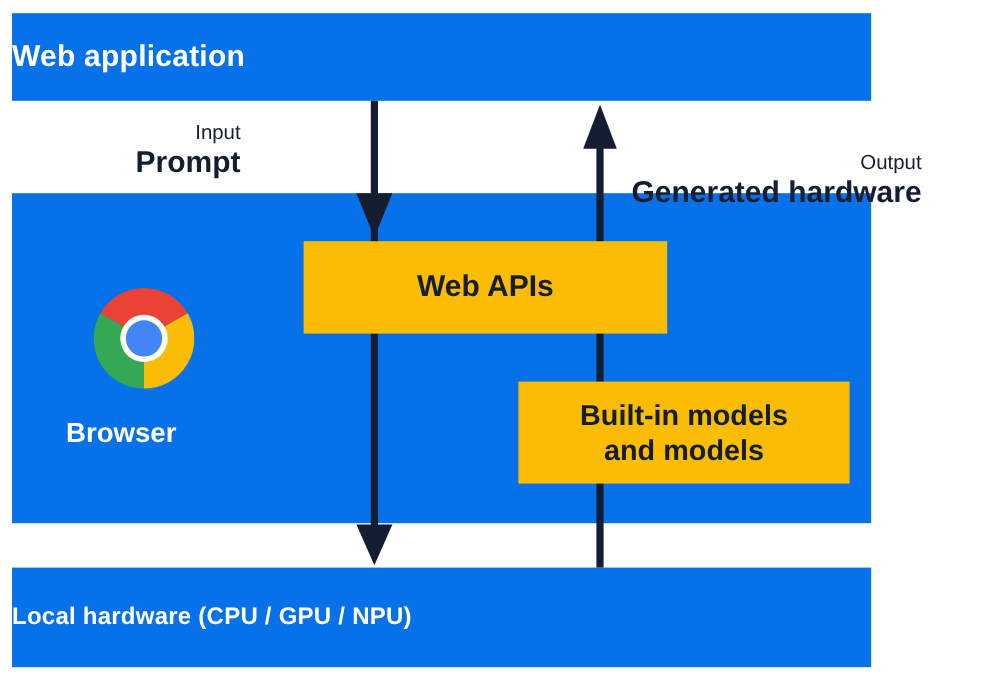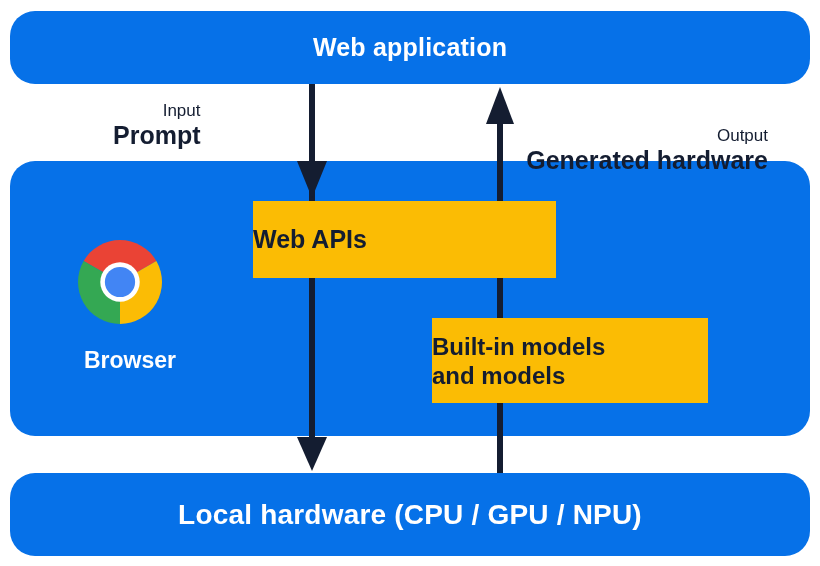--- a/index.html
+++ b/index.html
@@ -20,38 +20,36 @@
   .canvas{
     position:relative;
     width:820px;
     height:566px;
     background:#ffffff;
     overflow:hidden;
   }
   .bar{
     position:absolute;
     left:10px;
-    width:800px;
+    width:716px;
     background:var(--blue);
     display:flex;
     align-items:center;
-    justify-content:center;
     z-index:1;
-    border-radius:25px;
   }
   .bar-top{top:11px;height:73px;}
   .bar-middle{top:161px;height:275px;}
   .bar-bottom{top:473px;height:83px;}
   .bar-title{
     color:var(--white);
     font-weight:bold;
     font-size:25px;
     letter-spacing:0.2px;
   }
-  .bar-bottom .bar-title{font-size:28px;}
+  .bar-bottom .bar-title{font-size:20px;}
   .io-label{
     position:absolute;
     top:99px;
     z-index:4;
     color:var(--navy);
   }
   .io-left{left:113px;text-align:left;}
   .io-right{right:52px;text-align:right;margin-top:25px;}
   .io-title{
     font-size:17px;
@@ -71,21 +69,21 @@
     z-index:2;
     pointer-events:none;
   }
   .arrow-shape{fill:var(--navy);}
   .yellow-box{
     position:absolute;
     background:var(--yellow);
     z-index:3;
     display:flex;
     flex-direction:column;
-    align-items:flex-start;
+    align-items:center;
     justify-content:center;
     color:var(--navy);
     font-weight:bold;
     text-align:center;
   }
   .box-web-apis{
     left:253px;top:201px;
     width:303px;height:77px;
     font-size:25px;
   }
@@ -103,21 +101,20 @@
   }
   .chrome-red{fill:var(--chrome-red);}
   .chrome-yellow{fill:var(--chrome-yellow);}
   .chrome-green{fill:var(--chrome-green);}
   .chrome-white{fill:#ffffff;}
   .chrome-blue{fill:var(--chrome-blue);}
   .browser-label{
     position:absolute;
     left:55px;top:347px;
     width:150px;
-    text-align:center;
     color:var(--white);
     font-size:23px;
     font-weight:bold;
     z-index:3;
   }
 </style>
 </head>
 <body>
 
 <div class="canvas">

